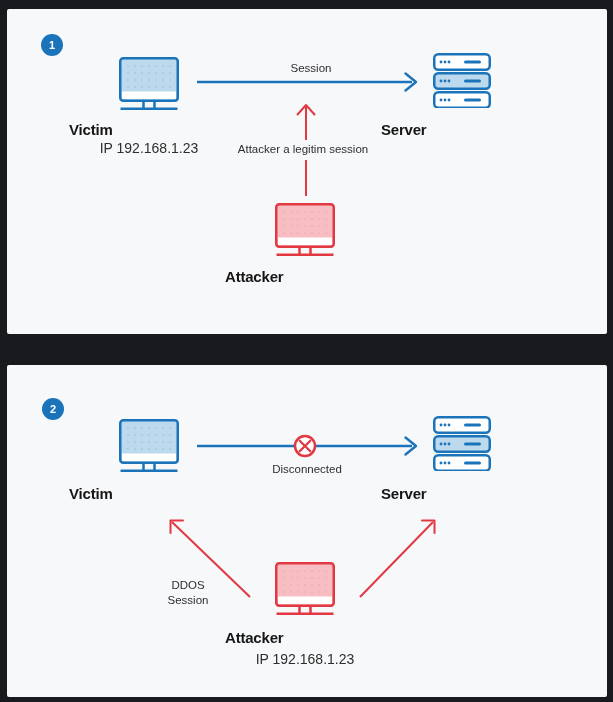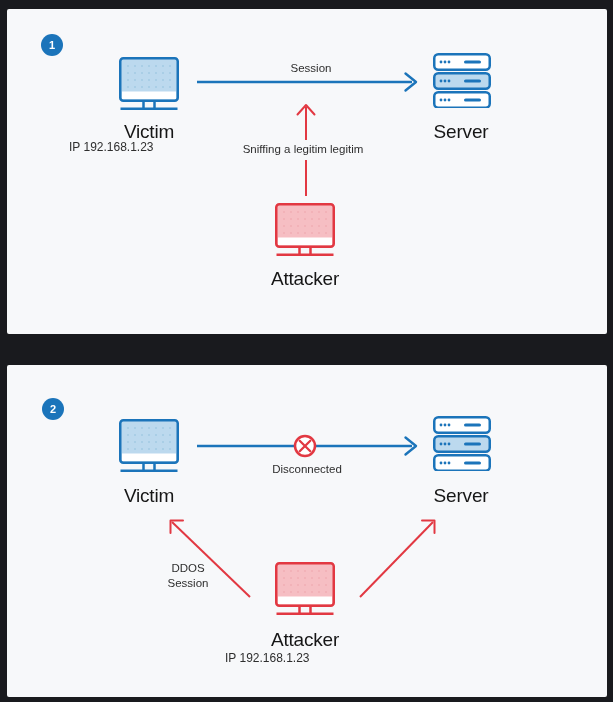--- a/index.html
+++ b/index.html
@@ -9,23 +9,23 @@
   *{margin:0;padding:0;box-sizing:border-box}
   html,body{width:613px;height:702px;overflow:hidden}
   body{background:var(--outer-bg);font-family:"Liberation Sans",sans-serif;position:relative}
   .stage{position:absolute;inset:0}
   .panel{position:absolute;left:7px;width:600px;background:var(--panel-bg);border-radius:2px}
   .panel-1{top:9px;height:325px}
   .panel-2{top:365px;height:332px}
   .abs{position:absolute}
   .badge{width:22px;height:22px;border-radius:50%;background:var(--blue);color:#fff;
          font-size:11px;font-weight:bold;display:flex;align-items:center;justify-content:center}
-  .node-label{font-weight:normal;font-size:19px;letter-spacing:-0.2px;color:var(--text-strong);
-              text-align:center;width:160px}
-  .sub-label{font-size:12px;color:var(--text-soft);width:160px}
+  .node-label{font-weight:bold;font-size:15px;letter-spacing:-0.2px;color:var(--text-strong);
+              width:160px}
+  .sub-label{font-size:14px;color:var(--text-soft);text-align:center;width:160px}
   .flow-label{font-size:11.5px;color:var(--text-soft);text-align:center}
   .layer{position:absolute;inset:0;pointer-events:none}
   .blue-node{color:var(--blue)}
   .red-node{color:var(--red)}
   .monitor .screen{stroke:none}
   .blue-node .screen{fill:var(--blue-light)}
   .red-node .screen{fill:var(--red-light)}
   .monitor .strip{fill:#fff}
   .monitor .frame{fill:none;stroke:currentColor;stroke-width:2.5}
   .monitor .neck,.monitor .base{fill:none;stroke:currentColor;stroke-width:2.5}
@@ -106,21 +106,21 @@
       <rect class="strip" x="3" y="34.5" width="54" height="7.5"></rect>
       <rect class="frame" x="1.25" y="1.25" width="57.5" height="42.5" rx="3"></rect>
       <path class="neck" d="M24.5 43.5 V51 M35.5 43.5 V51"></path>
       <path class="base" d="M1.5 51.75 H58.5"></path>
     </svg>
 
     <div class="abs flow-label" style="left:224px;top:53px;width:160px">Session</div>
     <div class="abs node-label" style="left:62px;top:112px">Victim</div>
     <div class="abs sub-label" style="left:62px;top:131px">IP 192.168.1.23</div>
     <div class="abs node-label" style="left:374px;top:112px">Server</div>
-    <div class="abs flow-label" style="left:156px;top:134px;width:280px">Sniffing a legitim legitim</div>
+    <div class="abs flow-label" style="left:156px;top:134px;width:280px">Attacker a legitim session</div>
     <div class="abs node-label" style="left:218px;top:259px">Attacker</div>
   </section>
 
   <section class="panel panel-2">
 
     <div class="badge abs" style="left:35px;top:33px">2</div>
 
     <svg class="layer" width="600" height="332" viewBox="0 0 600 332">
       <path class="shaft-blue" d="M190 81 H405"></path>
       <path class="head-blue" d="M398.5 72.5 L409 81 L398.5 89.5"></path>
@@ -170,21 +170,21 @@
       <rect x="4" y="4" width="52" height="31" fill="url(#dots-r)"></rect>
       <rect class="strip" x="3" y="34.5" width="54" height="7.5"></rect>
       <rect class="frame" x="1.25" y="1.25" width="57.5" height="42.5" rx="3"></rect>
       <path class="neck" d="M24.5 43.5 V51 M35.5 43.5 V51"></path>
       <path class="base" d="M1.5 51.75 H58.5"></path>
     </svg>
 
     <div class="abs node-label" style="left:62px;top:120px">Victim</div>
     <div class="abs node-label" style="left:374px;top:120px">Server</div>
     <div class="abs flow-label" style="left:220px;top:98px;width:160px">Disconnected</div>
-    <div class="abs flow-label" style="left:131px;top:196px;width:100px;line-height:15px">
+    <div class="abs flow-label" style="left:131px;top:213px;width:100px;line-height:15px">
       <div>DDOS</div>
       <div>Session</div>
     </div>
     <div class="abs node-label" style="left:218px;top:264px">Attacker</div>
     <div class="abs sub-label" style="left:218px;top:286px">IP 192.168.1.23</div>
   </section>
 
 </div>
 
 </body></html>

